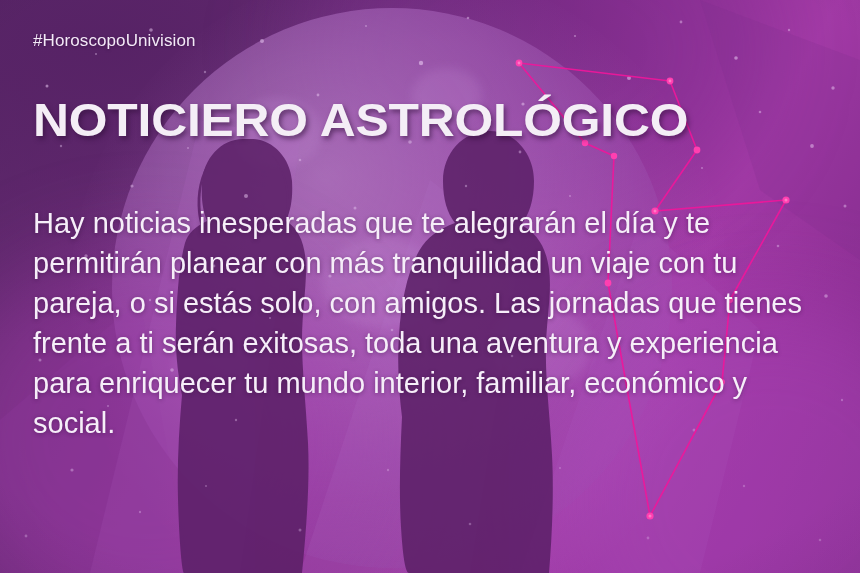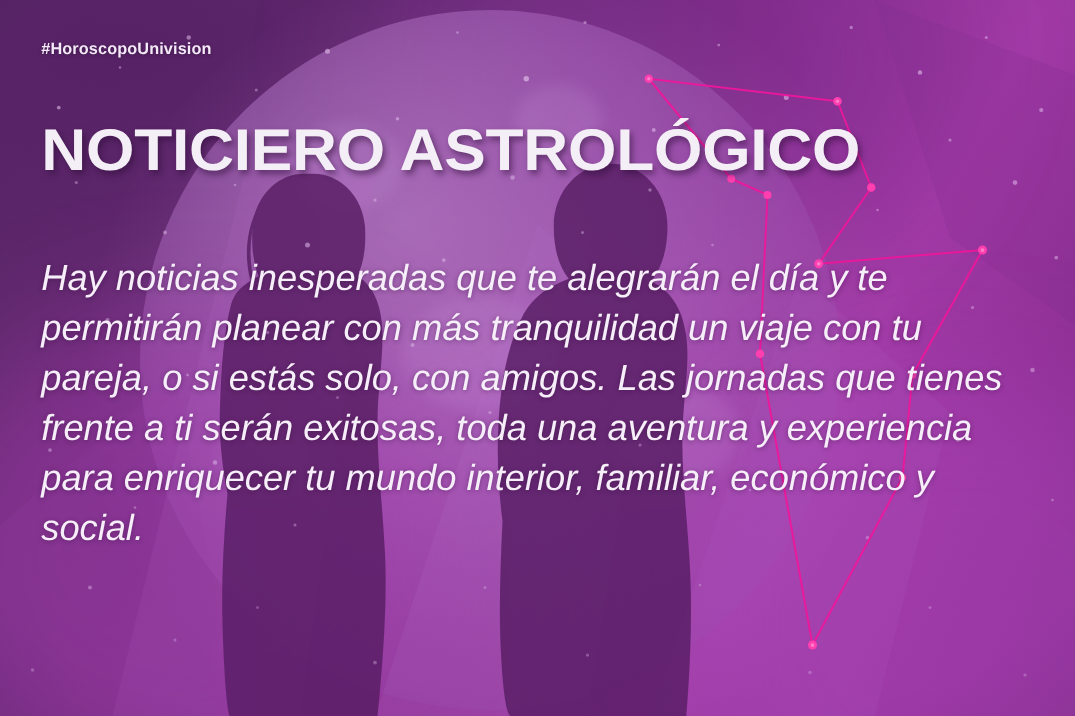--- a/index.html
+++ b/index.html
@@ -32,36 +32,35 @@
   .w1{left:-60px;top:250px;width:420px;height:380px;background:rgba(168,60,178,.40);}
   .w2{left:560px;top:300px;width:420px;height:400px;background:rgba(178,72,190,.40);}
   .w3{left:300px;top:-120px;width:460px;height:340px;background:rgba(120,42,140,.35);}
   
   .sil{position:absolute;opacity:.96;}
   
   #constellation{position:absolute;left:0;top:0;width:860px;height:573px;}
   
   .hashtag{
     position:absolute;left:33px;top:31px;
-    font-size:13px;font-weight:700;color:#f3e9f7;letter-spacing:.1px;
+    font-size:17px;font-weight:400;color:#f3e9f7;letter-spacing:.1px;
     text-shadow:0 1px 3px rgba(40,10,50,.5);
   }
   .title{
     position:absolute;left:33px;top:92px;
     font-size:47px;font-weight:700;color:#f4eef6;
     letter-spacing:-.2px;
     transform:scaleX(1.06);transform-origin:left center;
     text-shadow:2px 3px 5px rgba(45,12,55,.55);
     white-space:nowrap;
   }
   .body-copy{
     position:absolute;left:33px;top:203px;width:795px;
     font-size:29px;line-height:40px;font-weight:400;color:#f6eef9;
     text-shadow:0 1px 4px rgba(48,14,58,.45);
-    font-style:italic;
   }
   .vignette{
     position:absolute;inset:0;pointer-events:none;
     background:radial-gradient(130% 120% at 50% 45%, rgba(0,0,0,0) 50%, rgba(40,10,50,.28) 100%);
   }
 </style>
 </head>
 <body>
 
 <div id="card">

